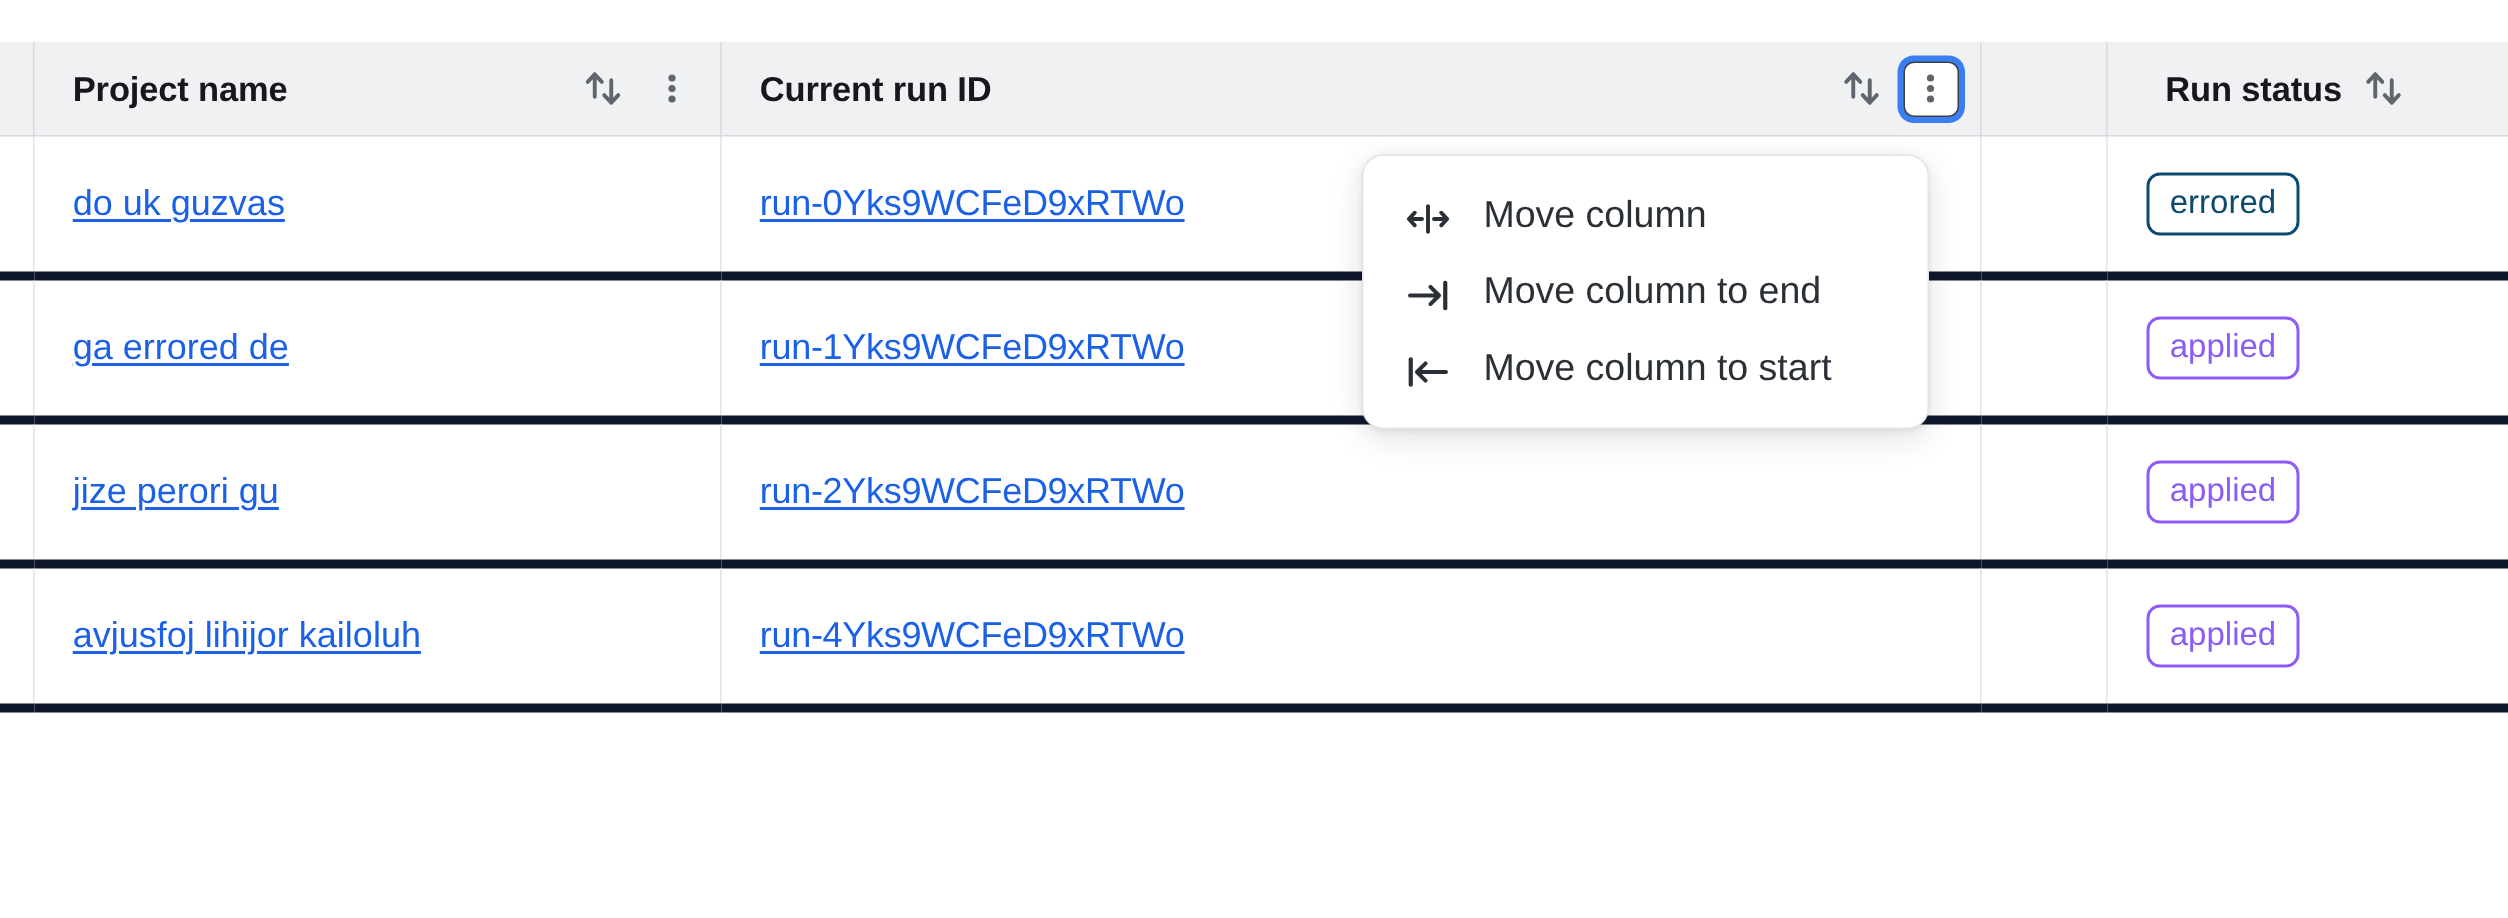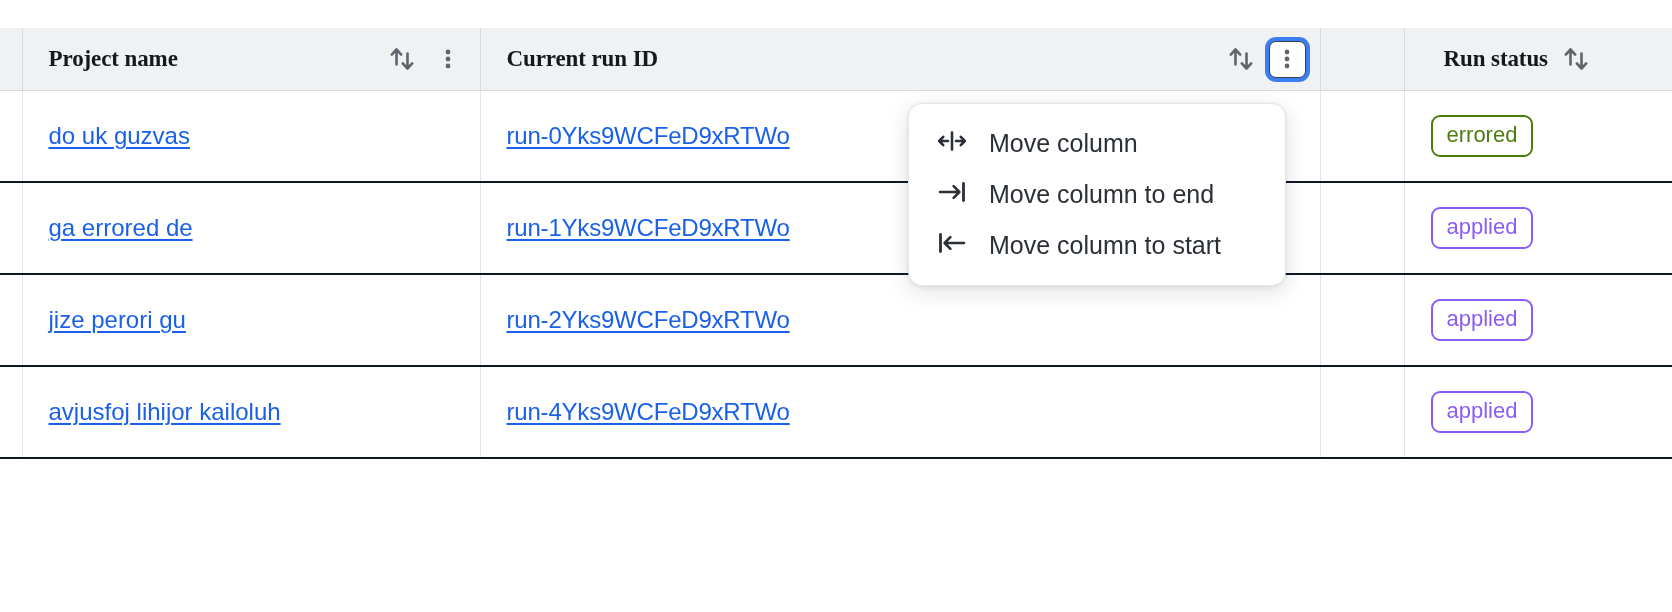--- a/index.html
+++ b/index.html
@@ -53,21 +53,20 @@
   }
   thead th.nb-right { border-right: none; padding-left: 13px; }
 
   .th-inner {
     display: flex;
     align-items: center;
     height: 46px;
     padding: 0 14px 0 26px;
     box-sizing: border-box;
     gap: 10px;
-    font-family: Liberation Serif, serif;
   }
   .th-title {
     font-size: 23px;
     font-weight: bold;
     color: #16181d;
     letter-spacing: -0.1px;
     white-space: nowrap;
   }
   .th-spring { flex: 1 1 auto; }
 
@@ -89,21 +88,21 @@
   .kebab-btn.focused {
     background: #ffffff;
     border: 1px solid #3b4048;
     border-radius: 7px;
     box-shadow: 0 0 0 4px #3b7ef2;
     width: 37px;
     height: 37px;
   }
 
   tbody td {
-    border-bottom: 2px solid #0f172a;
+    border-bottom: 6px solid #0f172a;
     border-right: 1px solid #e2e4e7;
     height: 90px;
     padding: 0;
     vertical-align: middle;
     background: #ffffff;
   }
   tbody td.nb-right { border-right: none; }
   tbody td.cell-pad-left { padding-left: 26px; }
 
   a.cell-link {
@@ -118,41 +117,41 @@
 
   .badge {
     display: inline-block;
     font-size: 22px;
     padding: 6px 14px 8px 14px;
     border-radius: 9px;
     border: 2px solid currentColor;
     line-height: 1.05;
     white-space: nowrap;
   }
-  .badge.errored { color: #4d7c0f; }
+  .badge.errored { color: #0c4a6e; }
   .badge.applied { color: #8b5cf6; }
   .badge.planned { color: #c2620c; }
 
   
   .menu {
     position: absolute;
     left: 908px;
     top: 103px;
     width: 378px;
     background: #ffffff;
     border: 1px solid #e3e5e8;
     border-radius: 14px;
     box-shadow: 0 6px 22px rgba(20,24,33,0.13), 0 1px 4px rgba(20,24,33,0.08);
     padding: 14px 0 14px 0;
     box-sizing: border-box;
     z-index: 30;
   }
   .menu-item {
     display: flex;
-    align-items: flex-start;
+    align-items: flex-end;
     gap: 22px;
     padding: 11px 24px 11px 28px;
     cursor: pointer;
     box-sizing: border-box;
   }
   .menu-icon {
     width: 30px;
     flex: 0 0 30px;
     display: flex;
     align-items: center;

